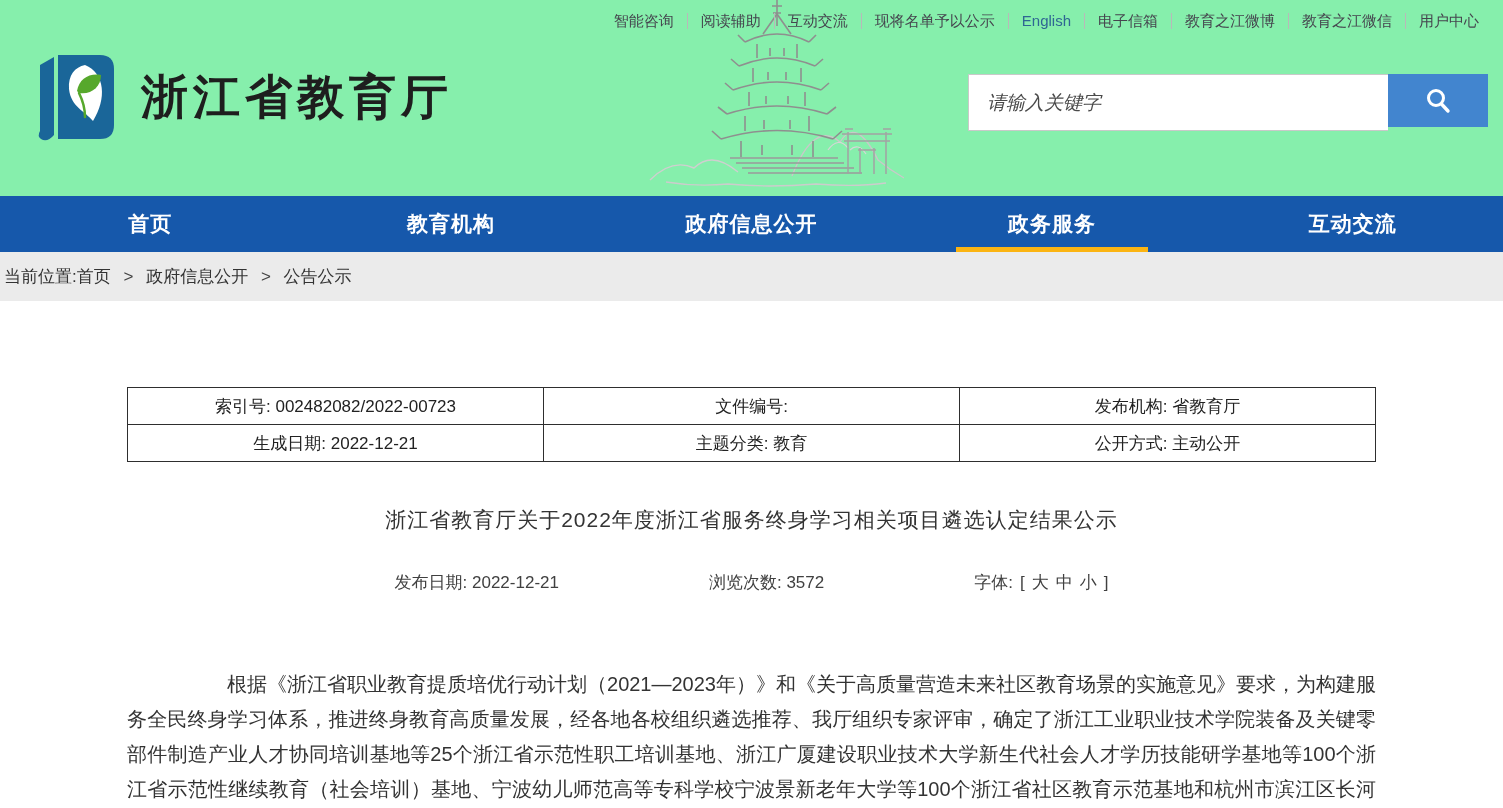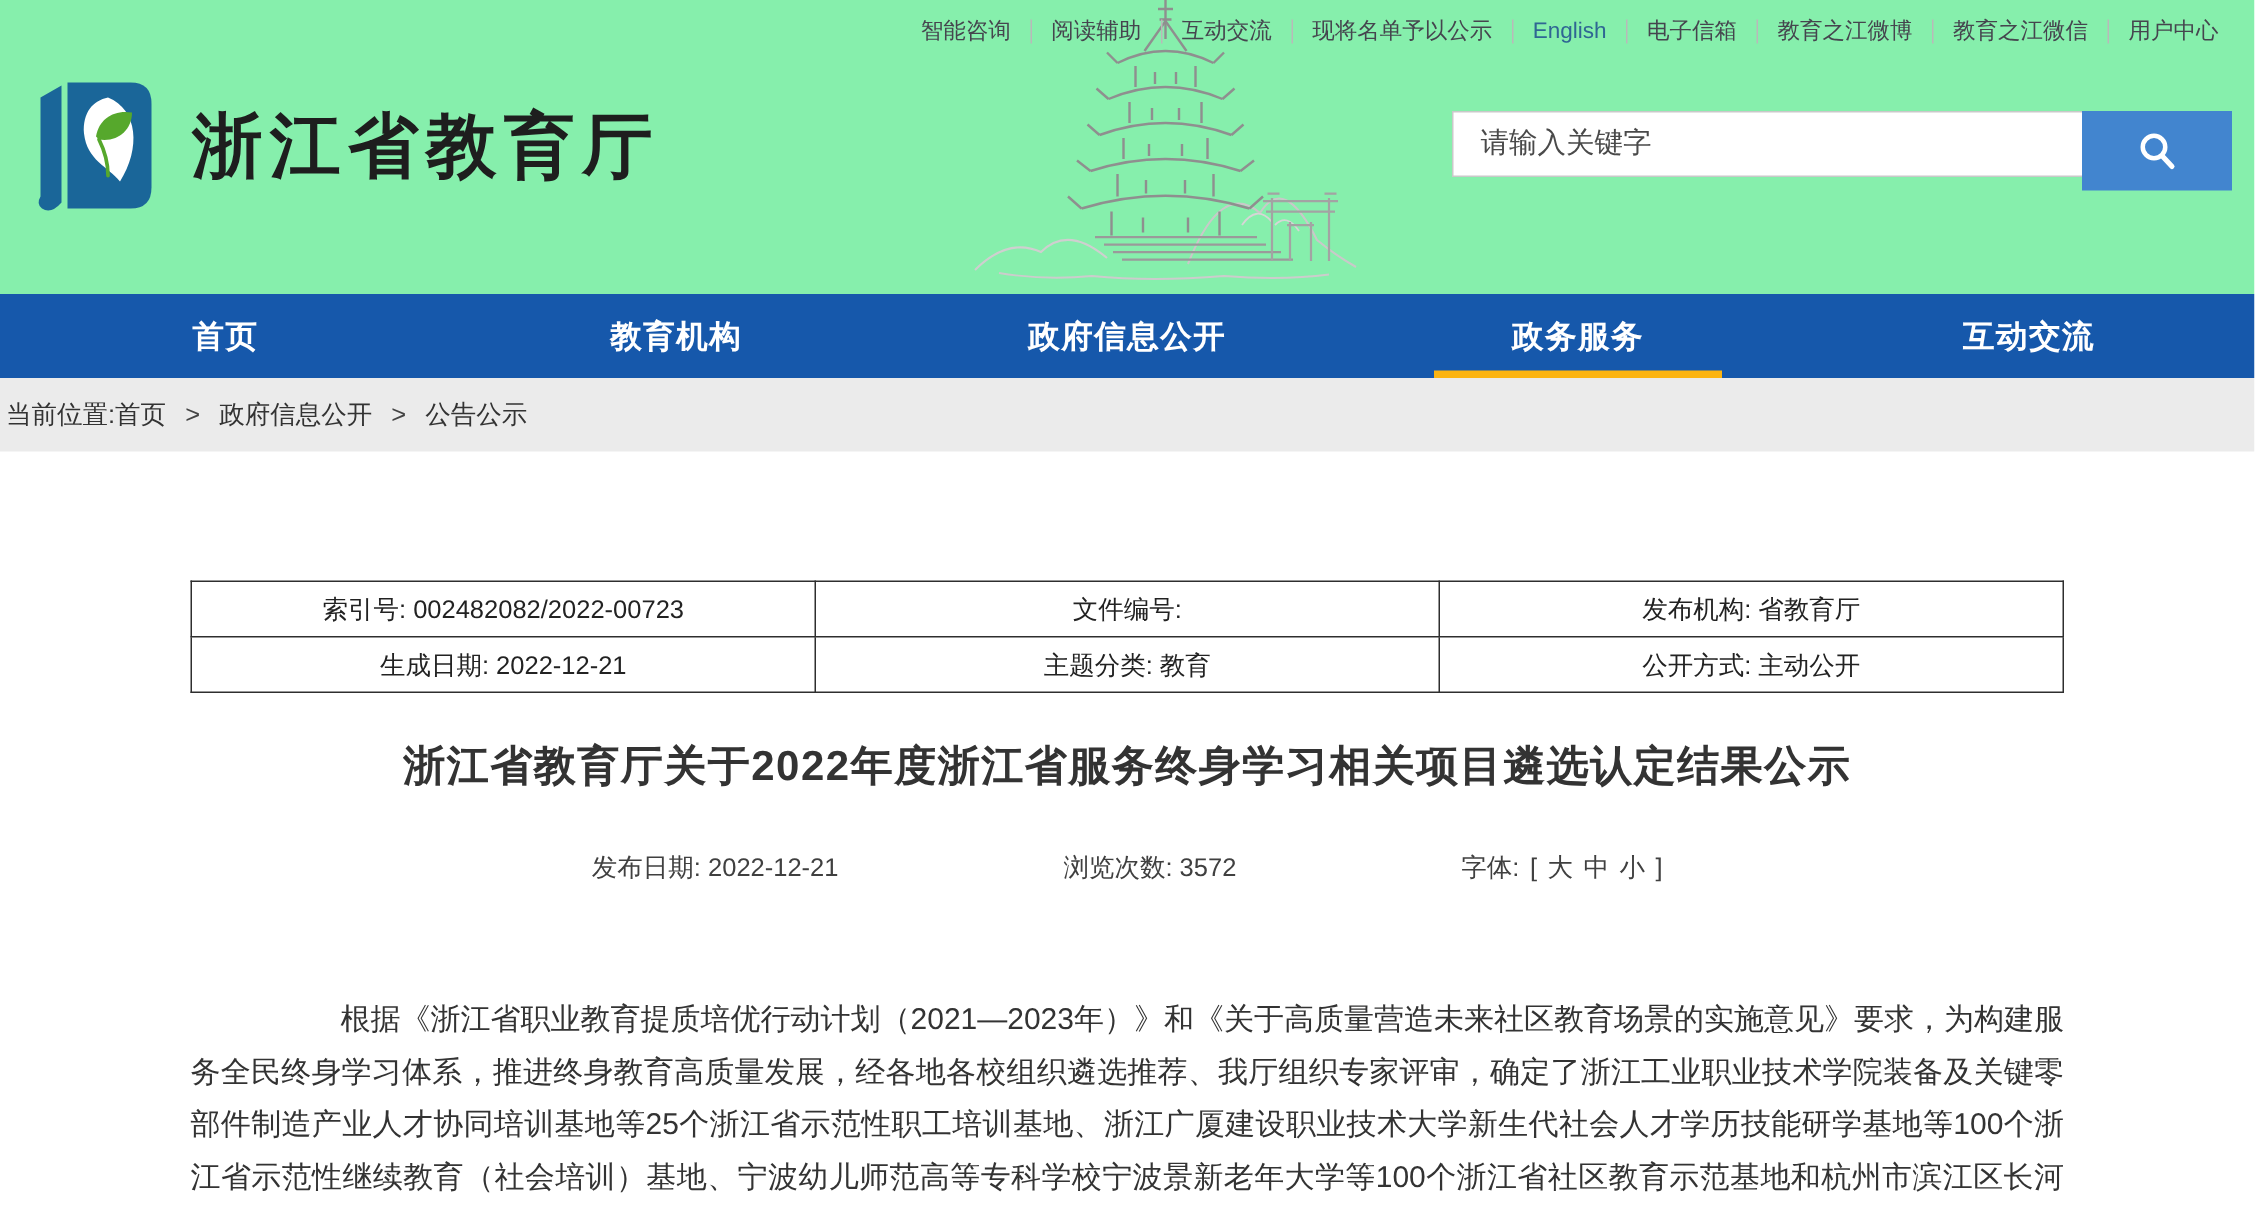--- a/index.html
+++ b/index.html
@@ -10,47 +10,47 @@
   html,body{width:1503px;background:#fff;}
   body{height:808px;overflow:hidden;font-family:"Liberation Sans","DejaVu Sans",sans-serif;color:var(--text-dark);}
 
   
   .site-header{position:relative;height:196px;background:#86efac;}
   .topbar{position:absolute;top:13px;right:24px;display:flex;align-items:center;z-index:3;}
   .topbar a{display:inline-block;font-size:15px;color:#45454e;text-decoration:none;padding:0 13px;line-height:16px;border-right:1px solid #b9b9b9;white-space:nowrap;}
   .topbar a:last-child{border-right:none;padding-right:0;}
   .topbar a.lang{color:#2f6693;}
 
-  .logo{position:absolute;left:14px;top:46px;display:flex;align-items:center;z-index:2;text-align:center;}
+  .logo{position:absolute;left:27px;top:46px;display:flex;align-items:center;z-index:2;text-align:center;}
   .logo svg{width:100px;height:102px;}
   .logo .logo-text{margin-left:14px;font-family:"Liberation Serif","DejaVu Serif",serif;font-weight:bold;font-size:47px;color:#1e1e1e;letter-spacing:5px;white-space:nowrap;}
 
   .pagoda{position:absolute;left:642px;top:0;width:270px;height:192px;z-index:1;}
 
   .search{position:absolute;right:15px;top:74px;display:flex;height:53px;width:520px;}
-  .search input{flex:1;height:44px;border:1px solid #c9c9c9;border-right:none;padding:0 18px;font-size:19px;color:#333;outline:none;font-family:inherit;}
+  .search input{flex:1;height:57px;border:1px solid #c9c9c9;border-right:none;padding:0 18px;font-size:19px;color:#333;outline:none;font-family:inherit;font-style:italic;}
   .search input::placeholder{color:#4a4a4a;opacity:1;}
   .search button{width:100px;height:53px;border:none;background:var(--search-blue);cursor:pointer;display:flex;align-items:center;justify-content:center;}
 
   
   .mainnav{display:flex;height:56px;background:var(--nav-blue);}
   .nav-item{position:relative;flex:1;display:flex;align-items:center;justify-content:center;color:#fff;font-size:21px;font-weight:bold;letter-spacing:1px;text-decoration:none;cursor:pointer;}
   .nav-item.active::after{content:"";position:absolute;left:50%;transform:translateX(-50%);bottom:0;width:192px;height:5px;background:var(--active-yellow);}
 
   
   .breadcrumb-bar{height:49px;line-height:49px;background:var(--breadcrumb-bg);padding-left:4px;font-size:17px;color:#333;}
   .breadcrumb-bar a{color:#333;text-decoration:none;cursor:pointer;}
   .breadcrumb-bar .sep{margin:0 8px;color:#444;}
 
   
   .content{width:1249px;margin:0 auto;}
   table.doc-meta{width:100%;margin-top:86px;border-collapse:collapse;}
   table.doc-meta td{width:33.33%;height:37px;border:1px solid #2e2e2e;text-align:center;font-size:17px;color:#222;padding:0 6px;}
 
-  h1.doc-title{margin-top:30px;text-align:center;font-size:28px;font-weight:bold;color:#333;letter-spacing:1px;}
+  h1.doc-title{margin-top:44px;text-align:center;font-size:21px;font-weight:normal;color:#333;letter-spacing:1px;}
 
   .doc-info{margin-top:37px;display:flex;justify-content:center;gap:150px;font-size:17px;color:#404040;}
   .doc-info .fontsize{display:flex;align-items:center;gap:7px;}
   .doc-info .fontsize .opt{cursor:pointer;}
 
   .doc-body{margin-top:73px;font-size:20px;line-height:35px;color:#333;text-align:justify;text-indent:100px;}
 </style>
 </head>
 <body>
 

